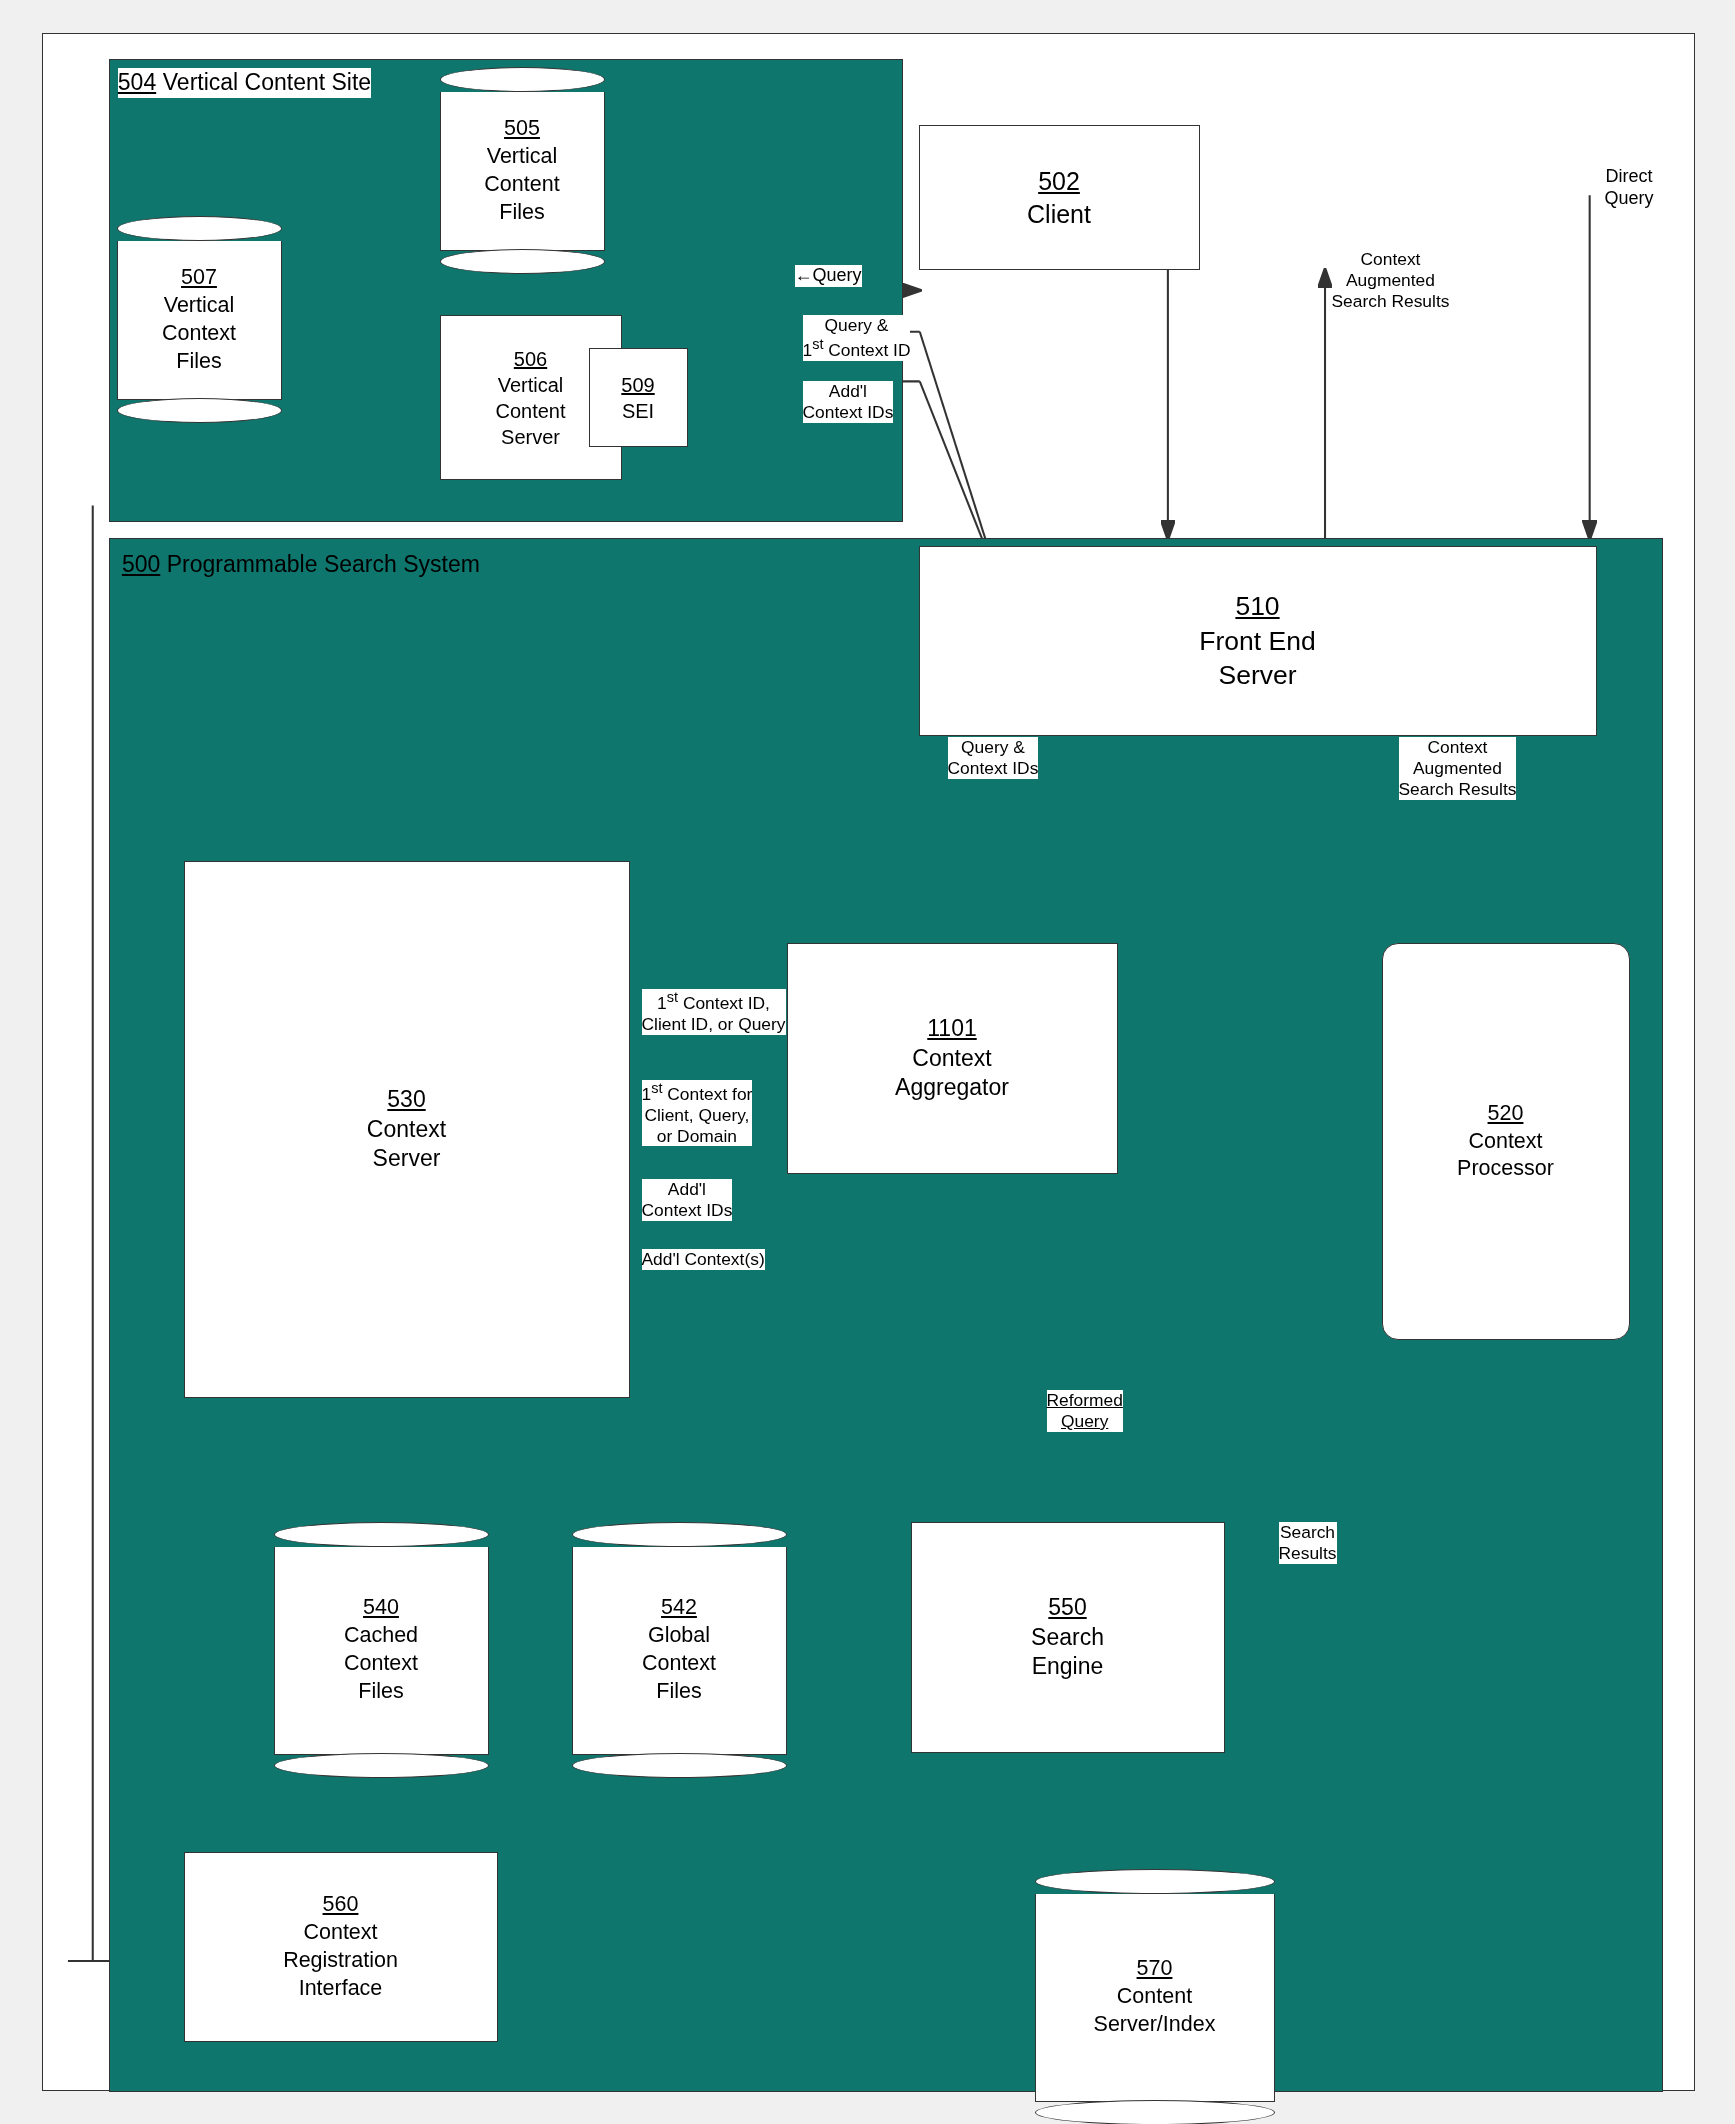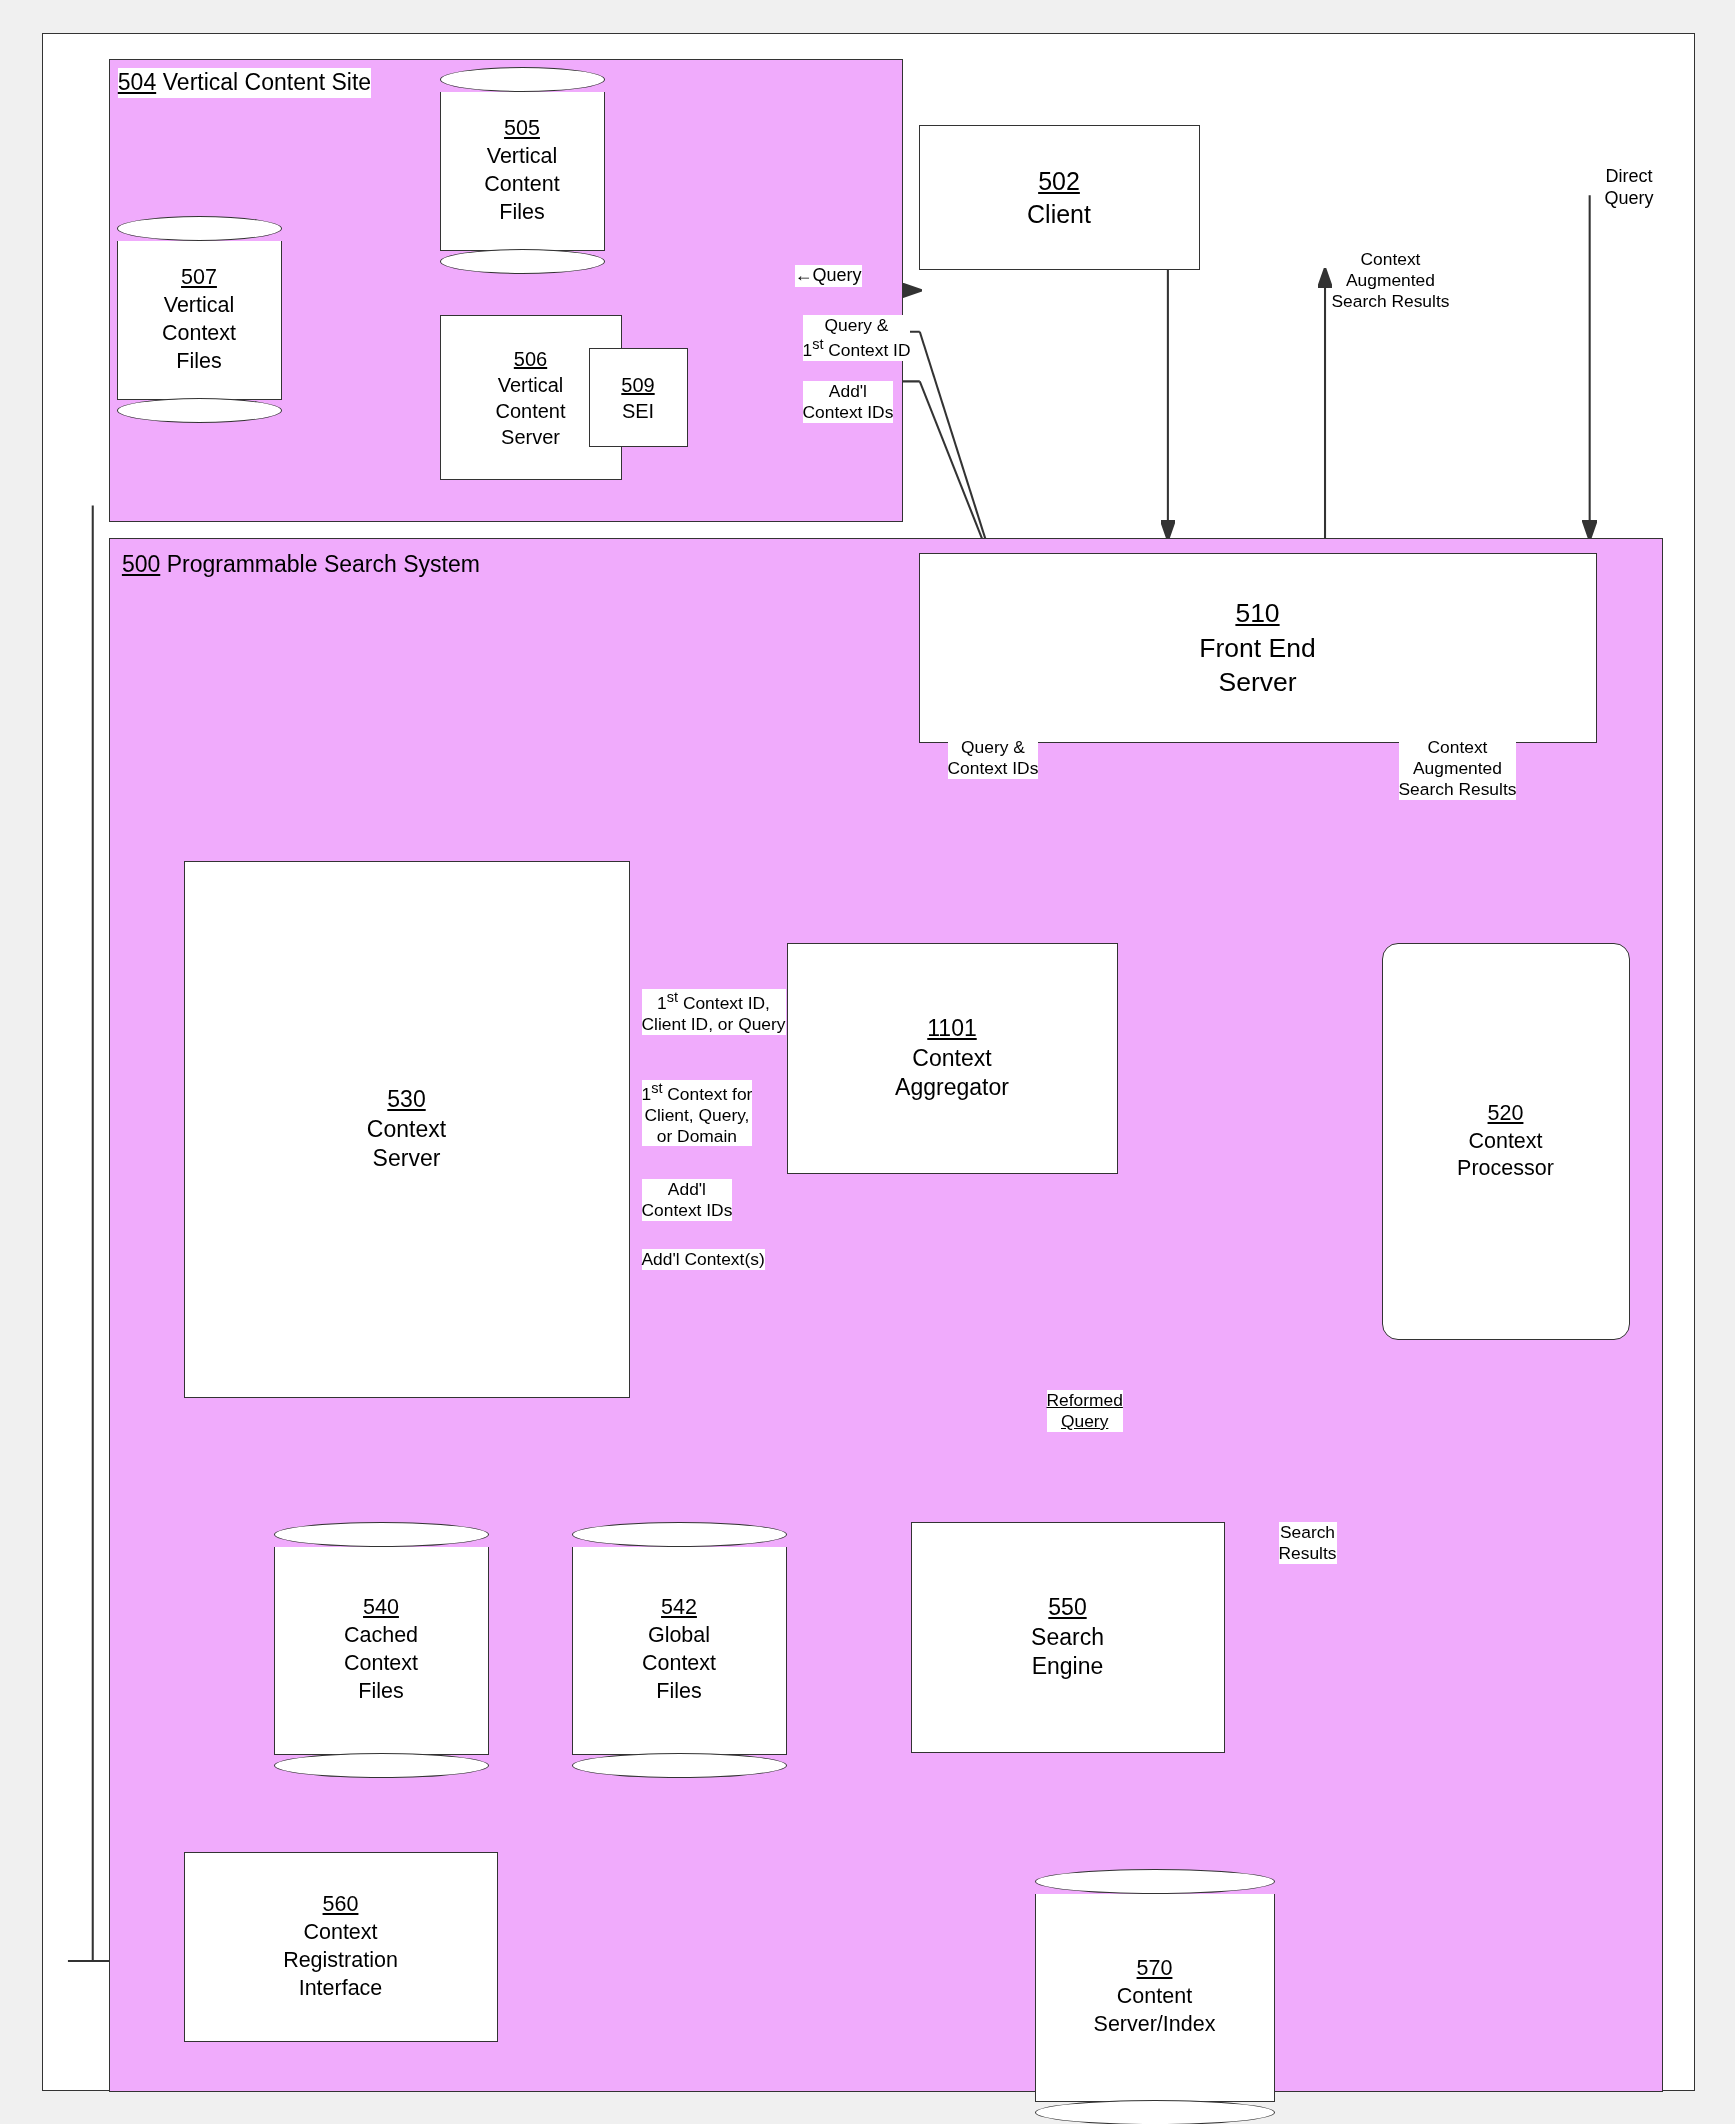--- a/index.html
+++ b/index.html
@@ -79,21 +79,21 @@
       display: flex;
       flex-direction: column;
       width: 100%;
       height: 100%;
     }
 
     
     .group-box {
       position: absolute;
       border: 1.7px solid #333;
-      background: #f0abfc;
+      background: #0f766e;
     }
 
     
     .arrow-label {
       position: absolute;
       font-size: 18px;
       line-height: 1.2;
       text-align: center;
       background: white;
     }
@@ -239,21 +239,21 @@
     <div>Client</div>
   </div>
 
   <div class="group-box" style="left:66px; top:504px; width:1554px; height:1554px;">
     <div style="position:absolute; top:12.4px; left:12.4px; font-size:23px;">
       <span class="num">500</span>
       <span> Programmable Search System</span>
     </div>
   </div>
 
-  <div class="box" style="left:876px; top:512px; width:678px; height:190px; font-size:26.5px;margin-top:7px;">
+  <div class="box" style="left:876px; top:512px; width:678px; height:190px; font-size:26.5px;">
     <div class="num">510</div>
     <div>Front End<br>Server</div>
   </div>
 
   <div class="box" style="left:141px; top:827px; width:446px; height:537px; font-size:23px;">
     <div class="num">530</div>
     <div>Context<br>Server</div>
   </div>
 
   <div class="box" style="left:744px; top:909px; width:331px; height:231px; font-size:23px;">

